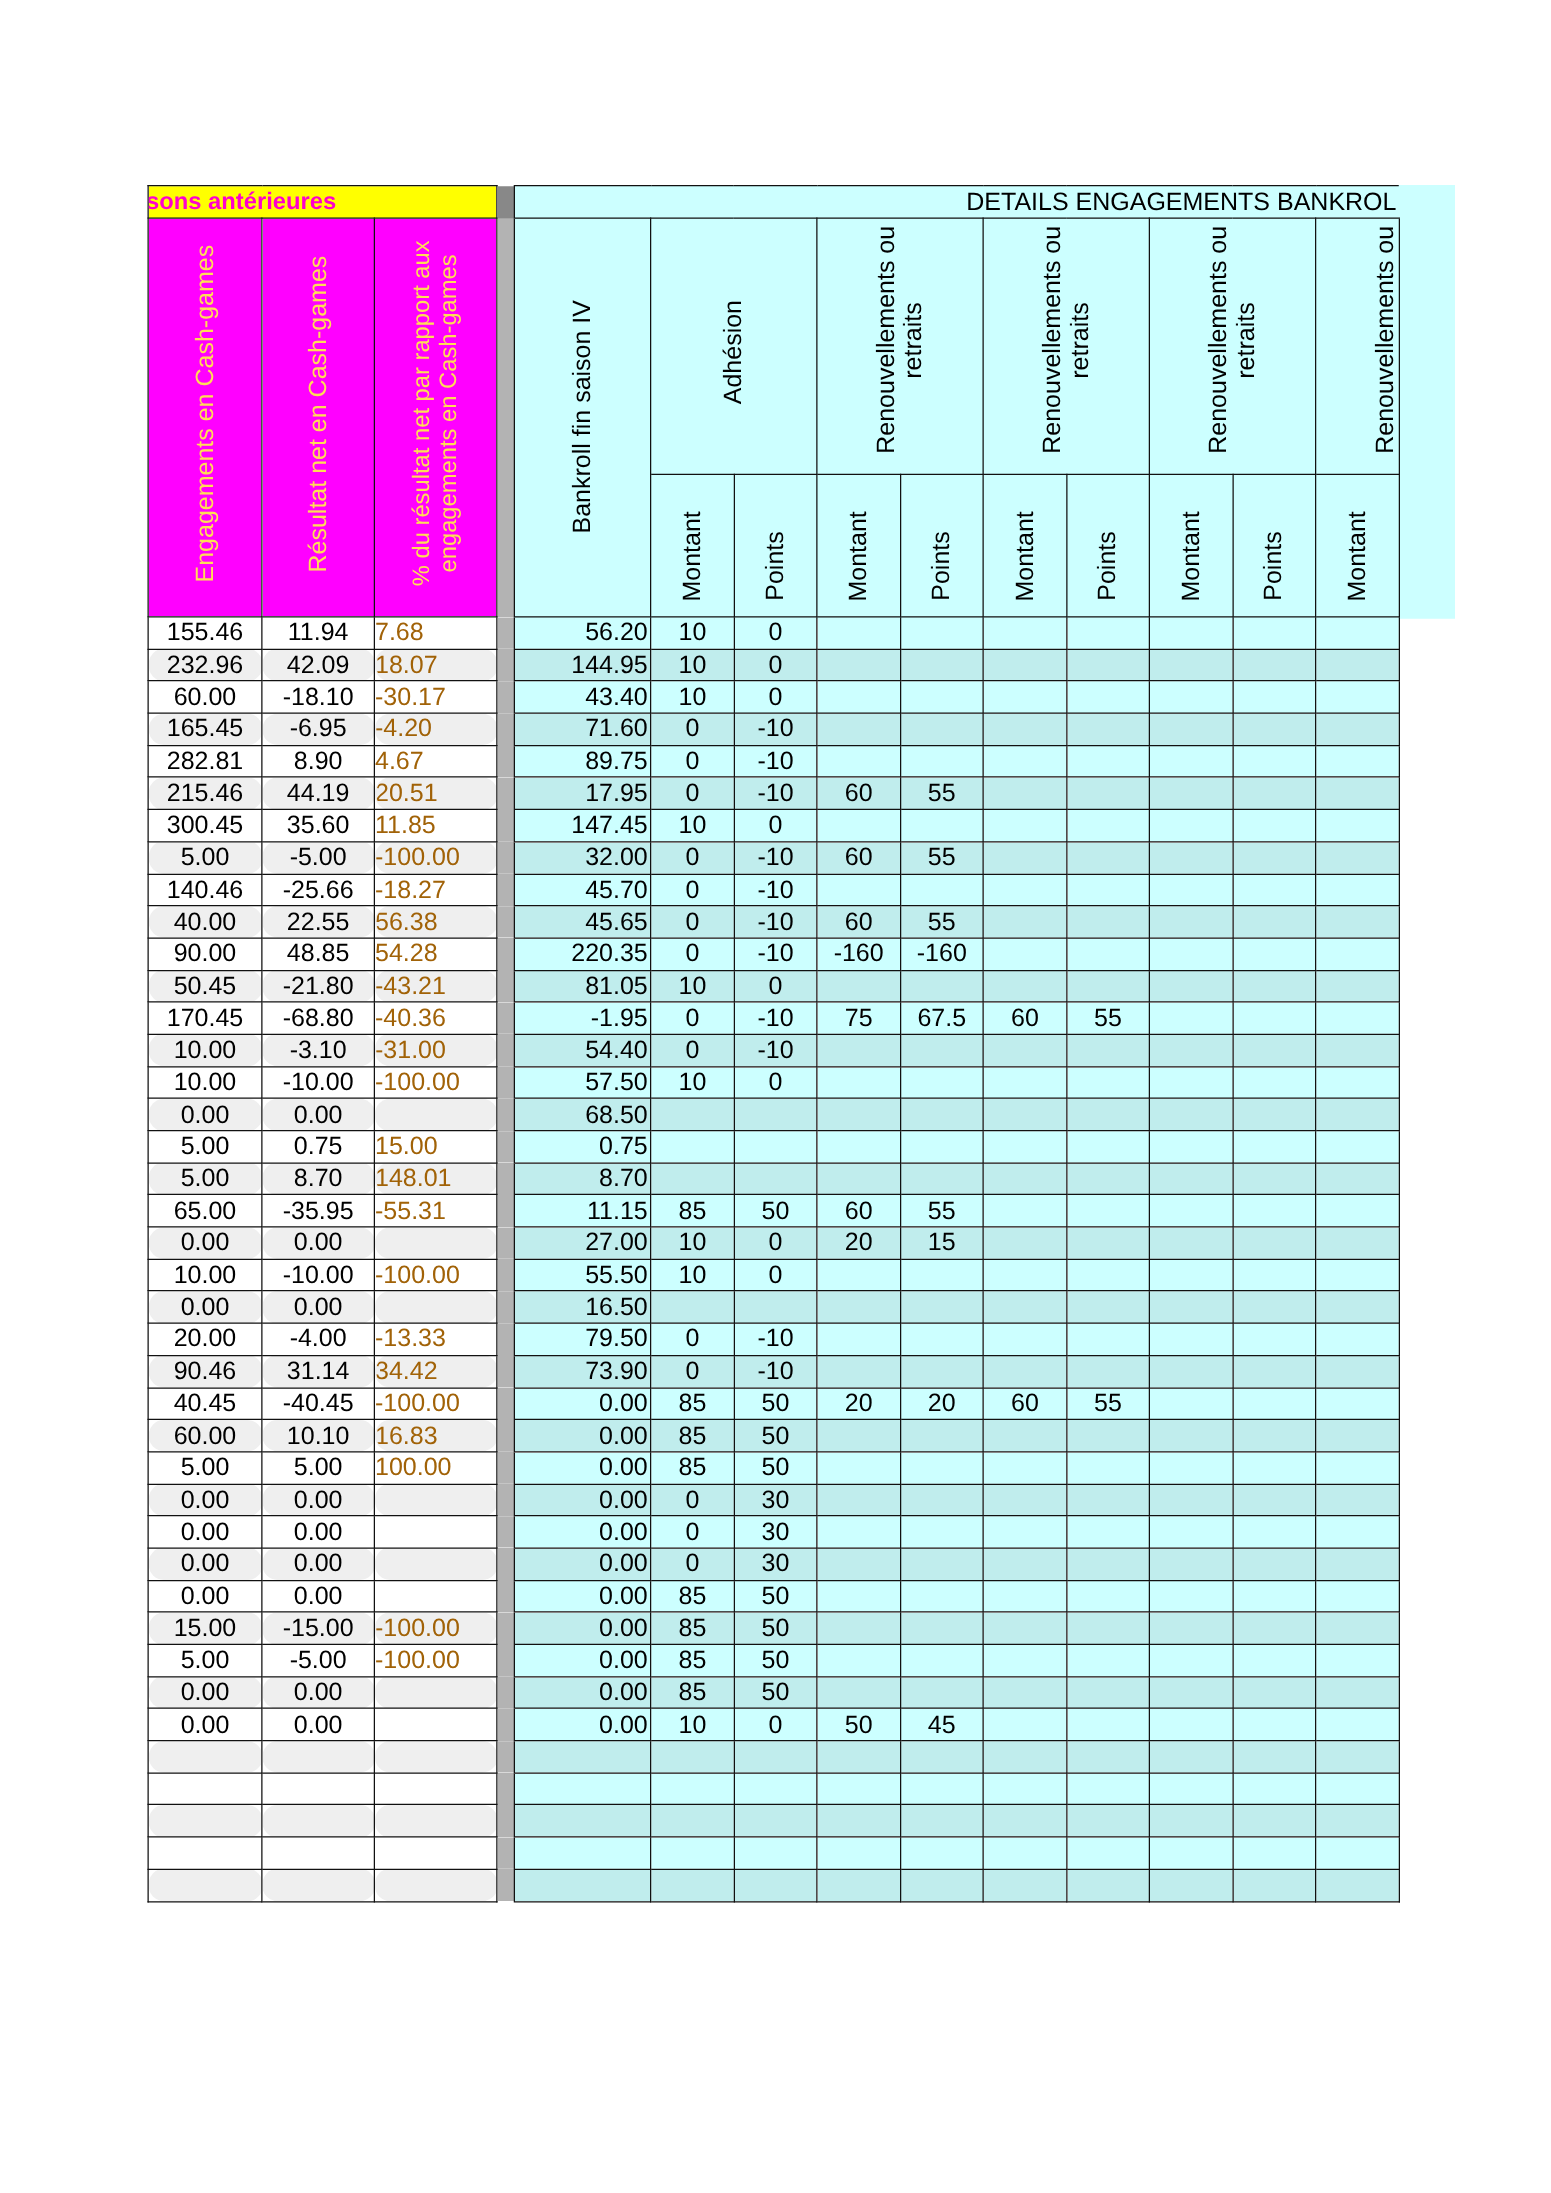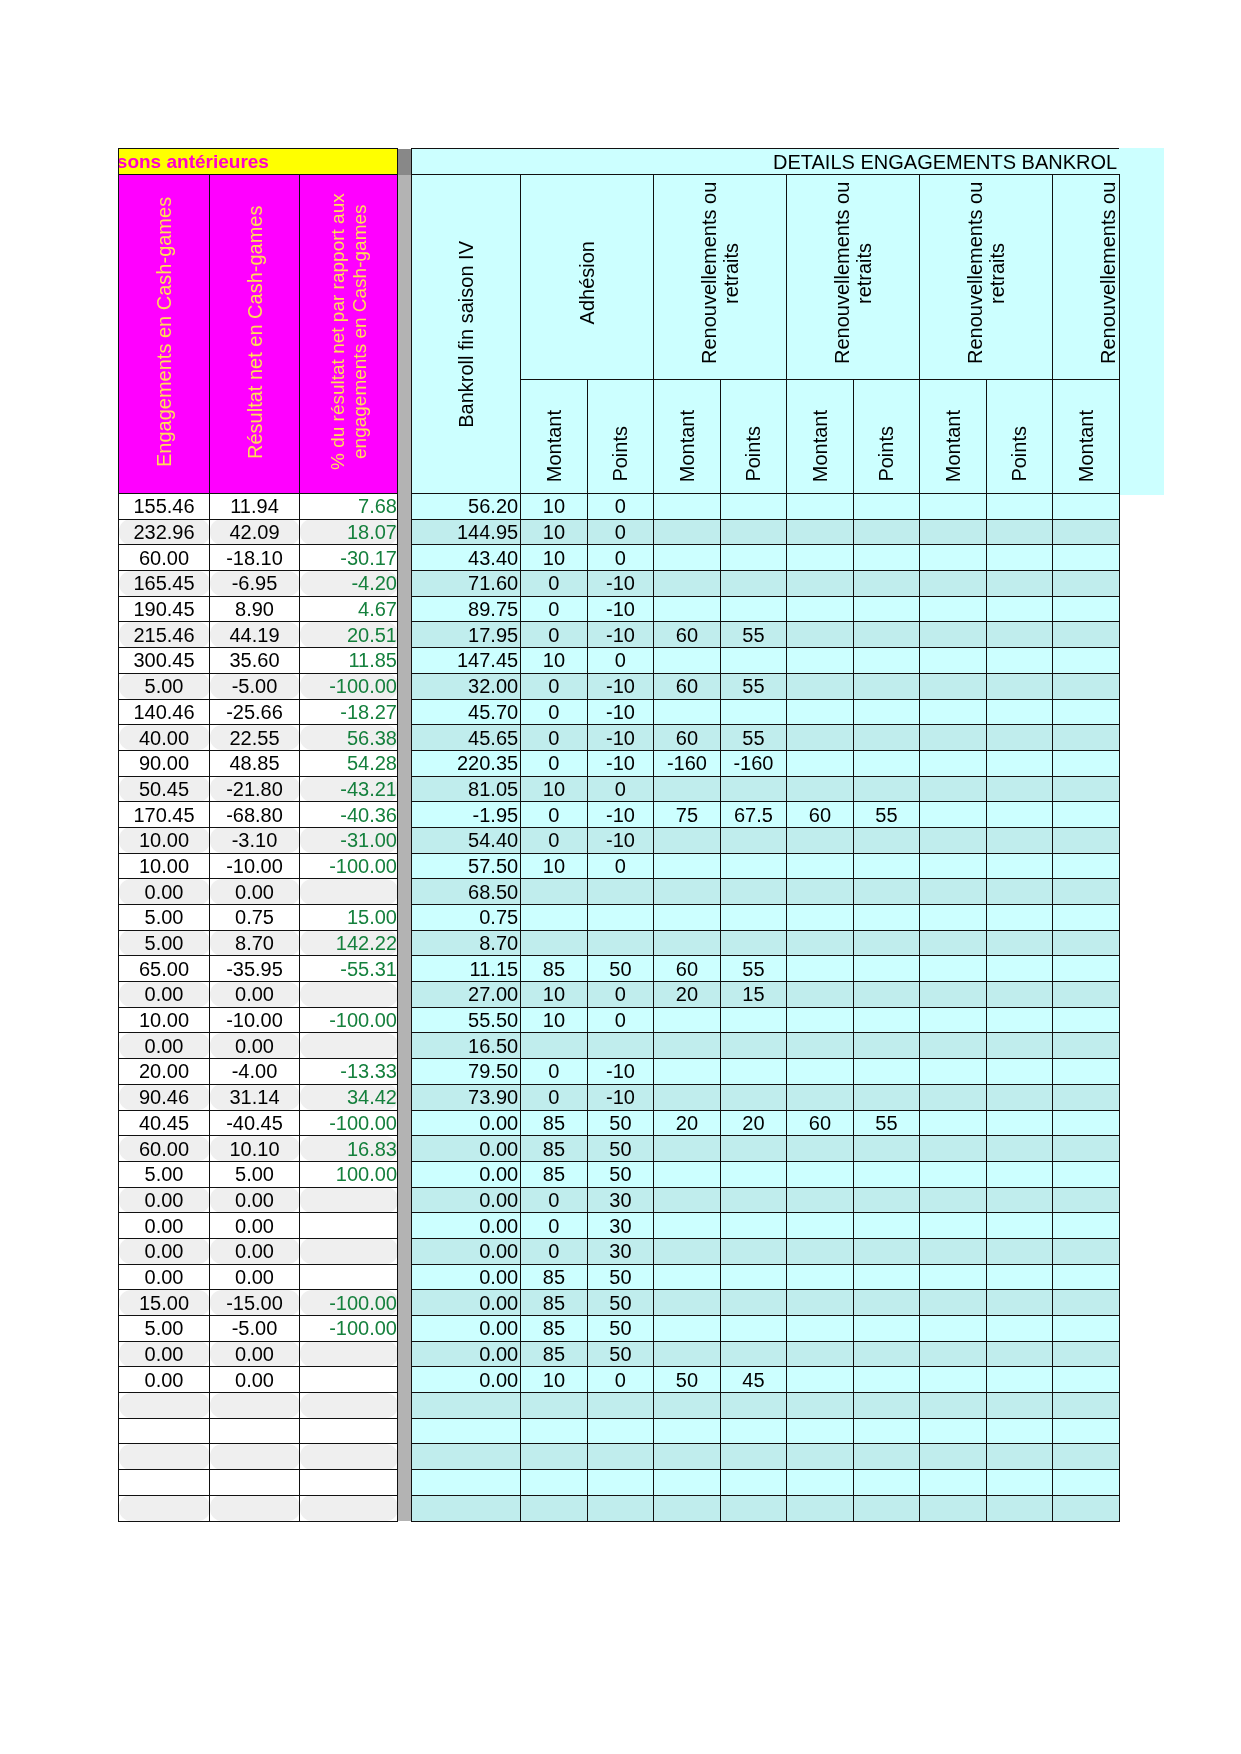--- a/index.html
+++ b/index.html
@@ -14,21 +14,21 @@
   .sep-top { background:#888; }
   .title-yellow { background:#ffff00; color:#ff00cc; font-weight:bold; font-size:19px; text-align:left; height:24px; padding:0; }
   .title-cyan { background:#ccffff; text-align:right; font-size:20px; height:24px; border-right:none; padding-right:2px; }
   .mag { background:#ff00ff; color:#ffdd55; }
   .cy { background:#ccffff; }
   .vtext { writing-mode:vertical-rl; transform:rotate(180deg); display:inline-block; white-space:normal; text-align:center; line-height:22px; font-size:20px; }
   .vcell { text-align:center; vertical-align:bottom; padding-bottom:6px; }
   .vcell-top { vertical-align:bottom; padding-bottom:6px; }
   .num-c { text-align:center; }
   .num-r { text-align:right; padding-right:2px;padding-left:45px; }
-  .pct { color:#15803d; text-align:right; }
+  .pct { color:#a16207; text-align:left; }
   tr.even td.lft { background:#ffffff;margin-left:42px; }
   tr.odd td.lft { background:#efefef;border-radius:12px; }
   tr.even td.rgt { background:#ccffff; }
   tr.odd td.rgt { background:#c0eded; }
   .clip-left { display:block; margin-left:-18px; }
 </style>
 </head>
 <body>
 
 <div id="hdr-bg"></div>
@@ -142,21 +142,21 @@
           <td class="rgt num-c">-10</td>
           <td class="rgt num-c"></td>
           <td class="rgt num-c"></td>
           <td class="rgt num-c"></td>
           <td class="rgt num-c"></td>
           <td class="rgt num-c"></td>
           <td class="rgt num-c"></td>
           <td class="rgt num-c"></td>
         </tr>
         <tr class="even">
-          <td class="lft num-c">190.45</td>
+          <td class="lft num-c">282.81</td>
           <td class="lft num-c">8.90</td>
           <td class="lft pct">4.67</td>
           <td class="sep"></td>
           <td class="rgt num-r">89.75</td>
           <td class="rgt num-c">0</td>
           <td class="rgt num-c">-10</td>
           <td class="rgt num-c"></td>
           <td class="rgt num-c"></td>
           <td class="rgt num-c"></td>
           <td class="rgt num-c"></td>
@@ -352,21 +352,21 @@
           <td class="rgt num-c"></td>
           <td class="rgt num-c"></td>
           <td class="rgt num-c"></td>
           <td class="rgt num-c"></td>
           <td class="rgt num-c"></td>
           <td class="rgt num-c"></td>
         </tr>
         <tr class="odd">
           <td class="lft num-c">5.00</td>
           <td class="lft num-c">8.70</td>
-          <td class="lft pct">142.22</td>
+          <td class="lft pct">148.01</td>
           <td class="sep"></td>
           <td class="rgt num-r">8.70</td>
           <td class="rgt num-c"></td>
           <td class="rgt num-c"></td>
           <td class="rgt num-c"></td>
           <td class="rgt num-c"></td>
           <td class="rgt num-c"></td>
           <td class="rgt num-c"></td>
           <td class="rgt num-c"></td>
           <td class="rgt num-c"></td>

